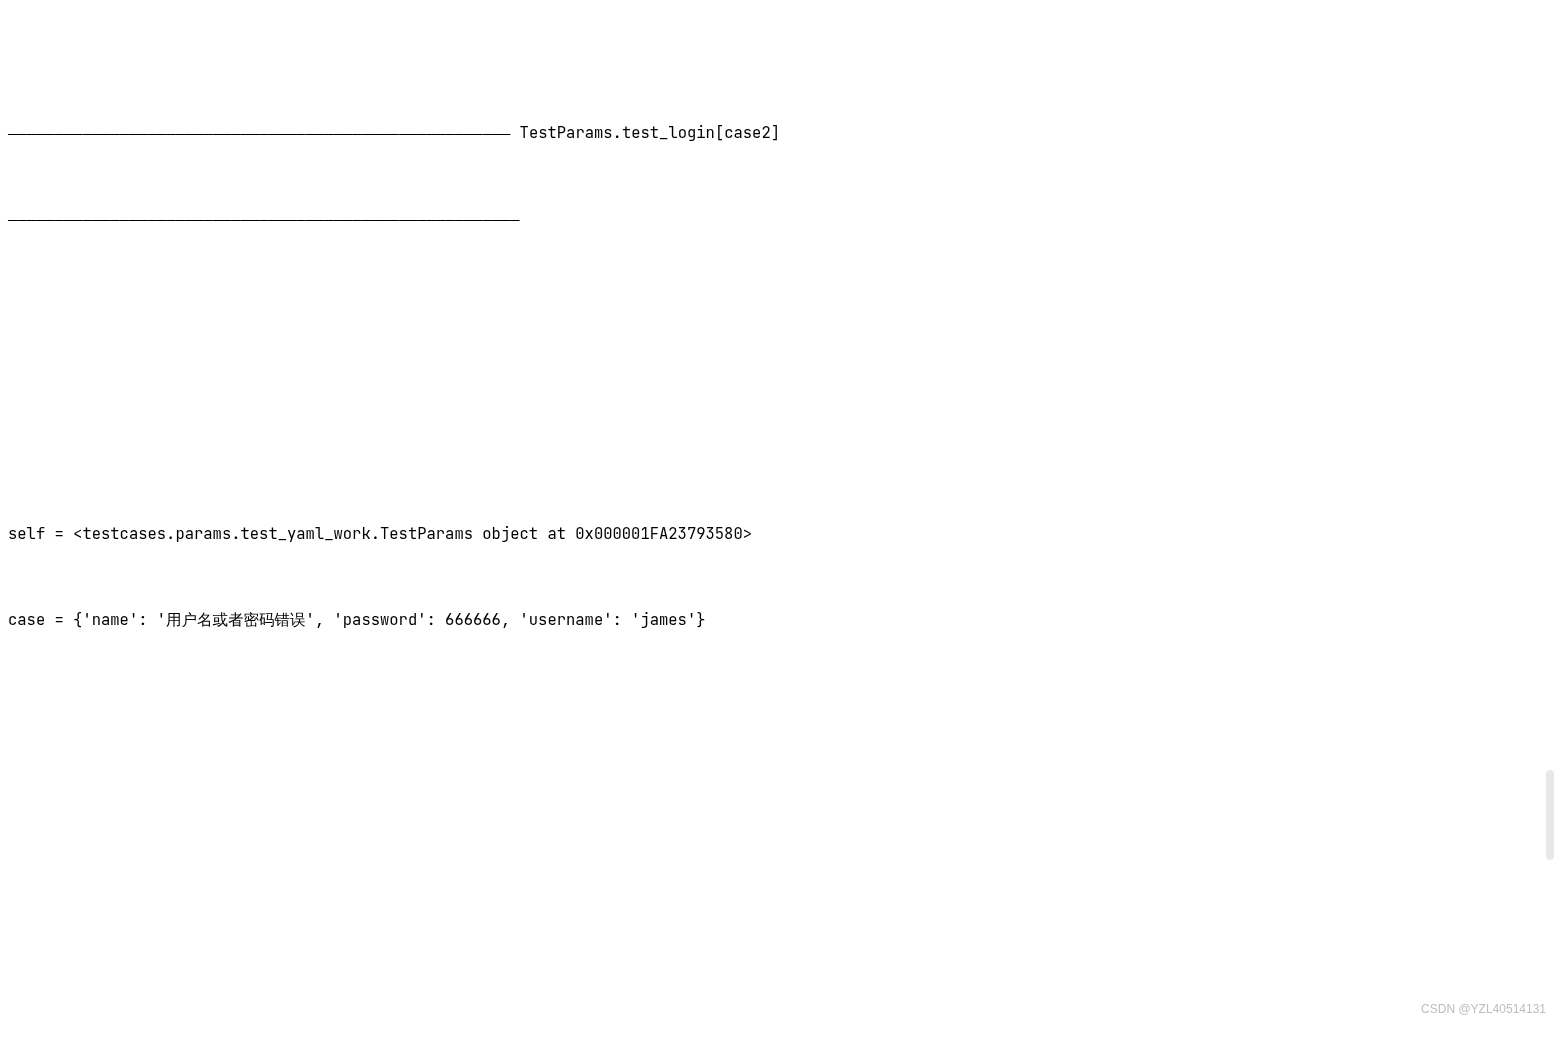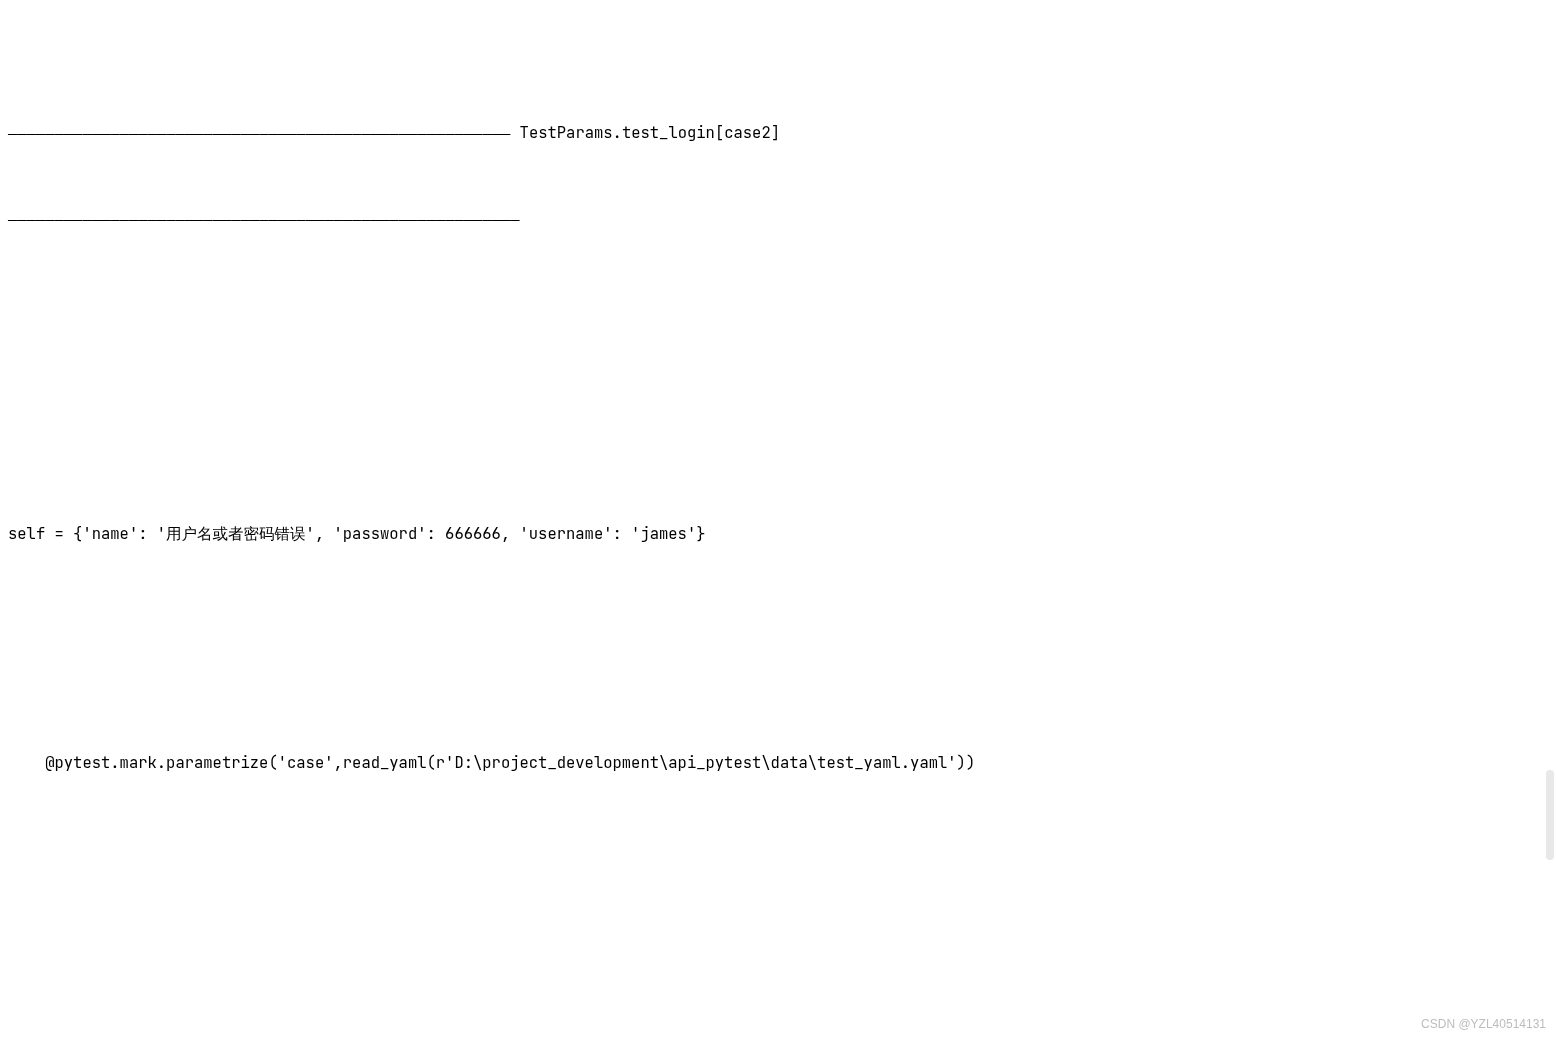--- a/index.html
+++ b/index.html
@@ -12,21 +12,21 @@
     color: #000;
     width: 1556px;
   }
   .console {
     padding: 4px 8px 4px 8px;
     white-space: pre;
   }
   .line { white-space: pre; }
   .watermark {
     position: fixed;
-    bottom: 6px;
+    bottom: 21px;
     right: 10px;
     font-size: 12px;
     color: #bdbdbd;
     font-family: Arial, sans-serif;
   }
   .scrollhint {
     position: fixed;
     right: 2px;
     top: 770px;
     width: 8px;
@@ -40,25 +40,25 @@
 
 <div class="console">
 
   
   <div class="line"><span>――――――――――――――――――――――――――――――――――――――――――――――――――――――</span><span> TestParams.test_login[case2] </span></div>
   <div class="line">―――――――――――――――――――――――――――――――――――――――――――――――――――――――</div>
   <div class="line"> </div>
   <div class="line"> </div>
 
   
-  <div class="line">self = {'name': '用户名或者密码错误', 'password': 666666, 'username': 'james'}</div>
+  <div class="line">self = &lt;testcases.params.test_yaml_work.TestParams object at 0x000001FA23793580&gt;</div>
+  <div class="line">case = {'name': '用户名或者密码错误', 'password': 666666, 'username': 'james'}</div>
   <div class="line"> </div>
 
   
-  <div class="line">    @pytest.mark.parametrize('case',read_yaml(r'D:\project_development\api_pytest\data\test_yaml.yaml'))</div>
   
   
 
   
   
   
   
   
 
   

